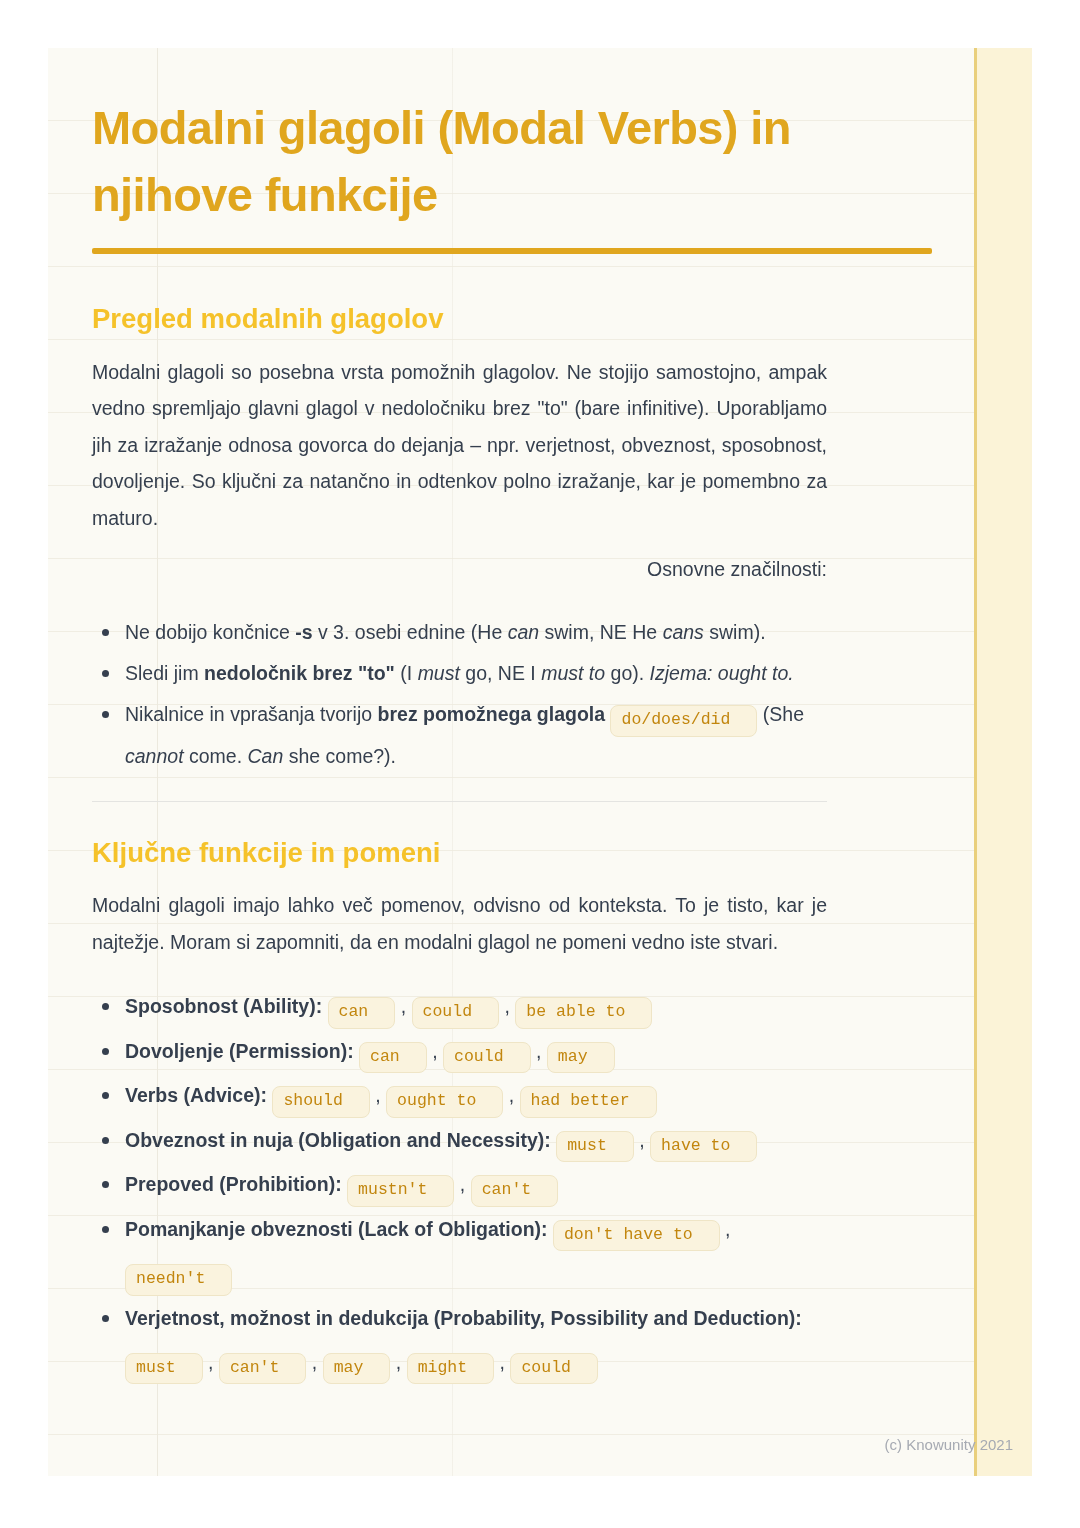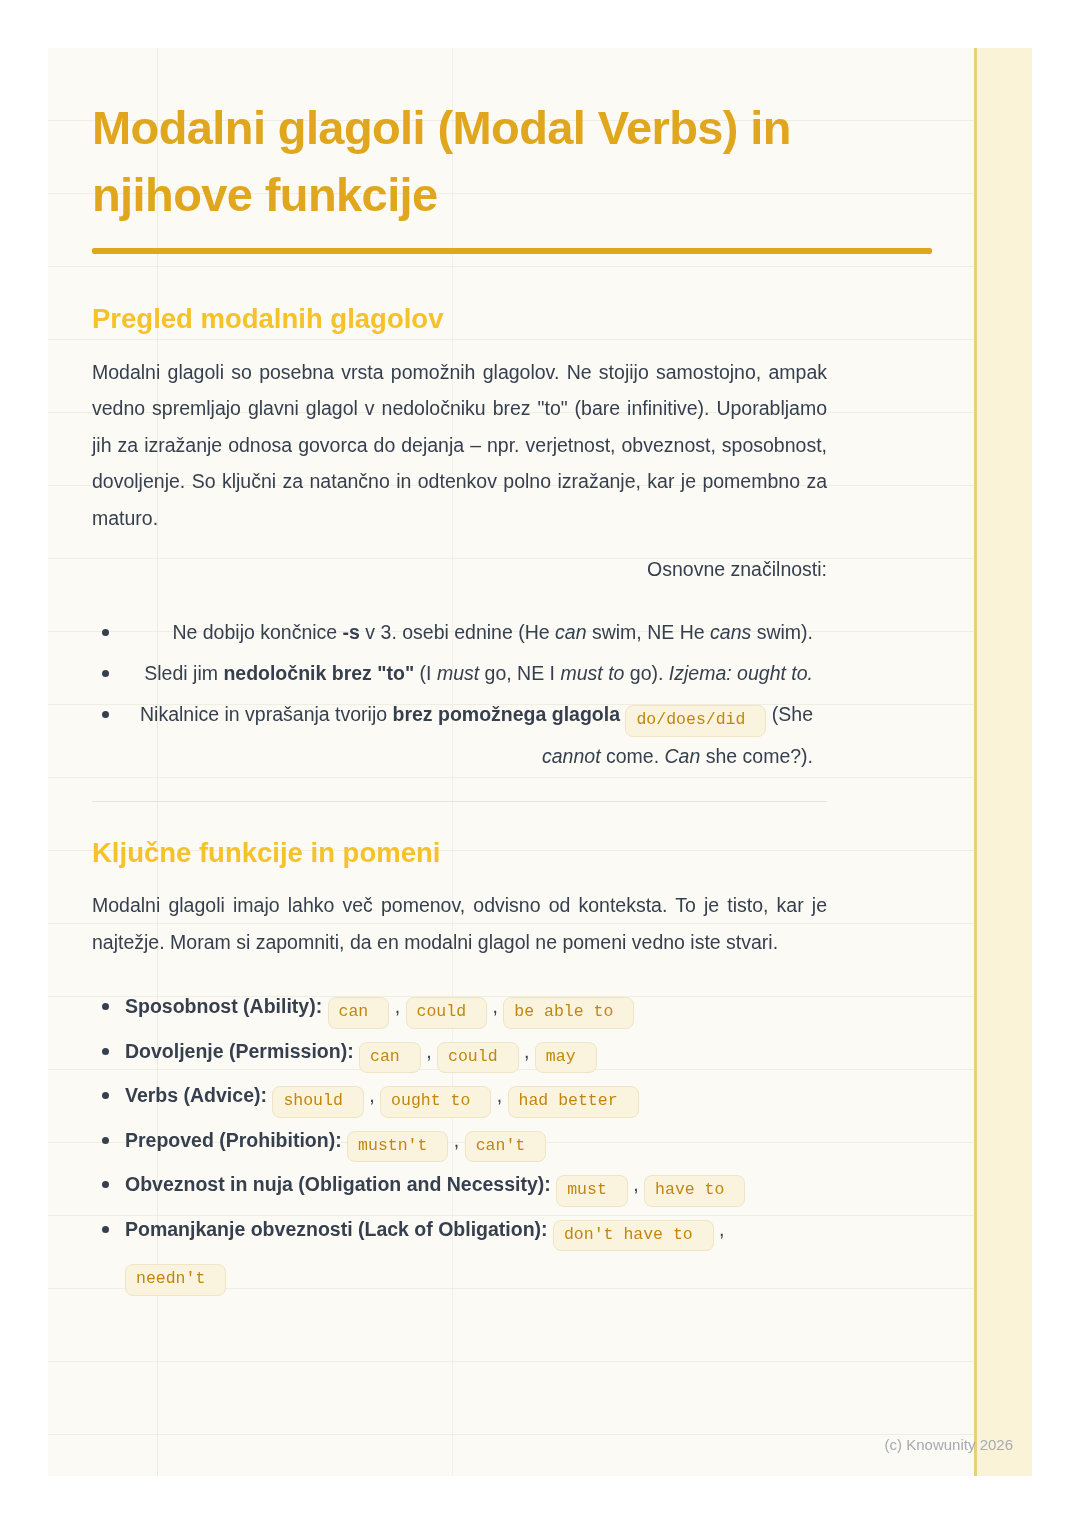--- a/index.html
+++ b/index.html
@@ -72,32 +72,32 @@
     width:735px;box-sizing:border-box;
     margin:26px 0 0 0;padding:0 14px 0 33px;
     font-size:19.5px;
   }
   ul.blist li{position:relative;}
   ul.blist li::before{
     content:"";position:absolute;left:-23px;
     width:7px;height:7px;border-radius:50%;
     background:var(--text-color);
   }
-  ul.list-a li{line-height:38px;margin-bottom:3px;text-align:right;}
+  ul.list-a li{line-height:38px;margin-bottom:3px;}
   ul.list-a li::before{top:16px;}
   ul.list-b{margin-top:24px;}
   ul.list-b li{line-height:44px;margin-bottom:0;}
   ul.list-b li::before{top:19px;}
   .b{font-weight:bold;}
   .i{font-style:italic;}
   code.chip{
     display:inline-block;
     font-family:"Liberation Mono", monospace;
     font-size:16.5px;line-height:1;
-    padding:6px 20px 7px 10px;
+    padding:6px 26px 7px 10px;
     background:var(--chip-bg);
     border:1px solid var(--chip-border);
     border-radius:8px;
     color:var(--chip-text);
     vertical-align:-3px;
     white-space:nowrap;
   }
   hr.divider{
     border:none;border-top:1px solid var(--divider-color);
     width:735px;margin:26px 0 0 0;
@@ -132,22 +132,23 @@
 
       <hr class="divider">
 
       <section>
         <h2 class="section-heading second">Ključne funkcije in pomeni</h2>
         <p class="para">Modalni glagoli imajo lahko več pomenov, odvisno od konteksta. To je tisto, kar je najtežje. Moram si zapomniti, da en modalni glagol ne pomeni vedno iste stvari.</p>
         <ul class="blist list-b">
             <li><span class="b ">Sposobnost (Ability): </span><code class="chip">can</code><span class=""> , </span><code class="chip">could</code><span class=""> , </span><code class="chip">be able to</code></li>
             <li><span class="b ">Dovoljenje (Permission): </span><code class="chip">can</code><span class=""> , </span><code class="chip">could</code><span class=""> , </span><code class="chip">may</code></li>
             <li><span class="b ">Verbs (Advice): </span><code class="chip">should</code><span class=""> , </span><code class="chip">ought to</code><span class=""> , </span><code class="chip">had better</code></li>
+            <li><span class="b ">Obveznost in nuja (Obligation and Necessity): </span><code class="chip">must</code><span class=""> , </span><code class="chip">have to</code></li>
             <li><span class="b ">Prepoved (Prohibition): </span><code class="chip">mustn't</code><span class=""> , </span><code class="chip">can't</code></li>
-            <li><span class="b ">Obveznost in nuja (Obligation and Necessity): </span><code class="chip">must</code><span class=""> , </span><code class="chip">have to</code></li>
             <li><span class="b ">Pomanjkanje obveznosti (Lack of Obligation): </span><code class="chip">don't have to</code><span class=""> , </span><code class="chip">needn't</code></li>
+            <li><span class="b ">Verjetnost, možnost in dedukcija (Probability, Possibility and Deduction): </span><code class="chip">must</code><span class=""> , </span><code class="chip">can't</code><span class=""> , </span><code class="chip">may</code><span class=""> , </span><code class="chip">might</code><span class=""> , </span><code class="chip">could</code></li>
           </ul>
       </section>
     </main>
 
-    <div class="watermark">(c) Knowunity 2026</div>
+    <div class="watermark">(c) Knowunity 2021</div>
   </div>
 </div>
 
 </body></html>

